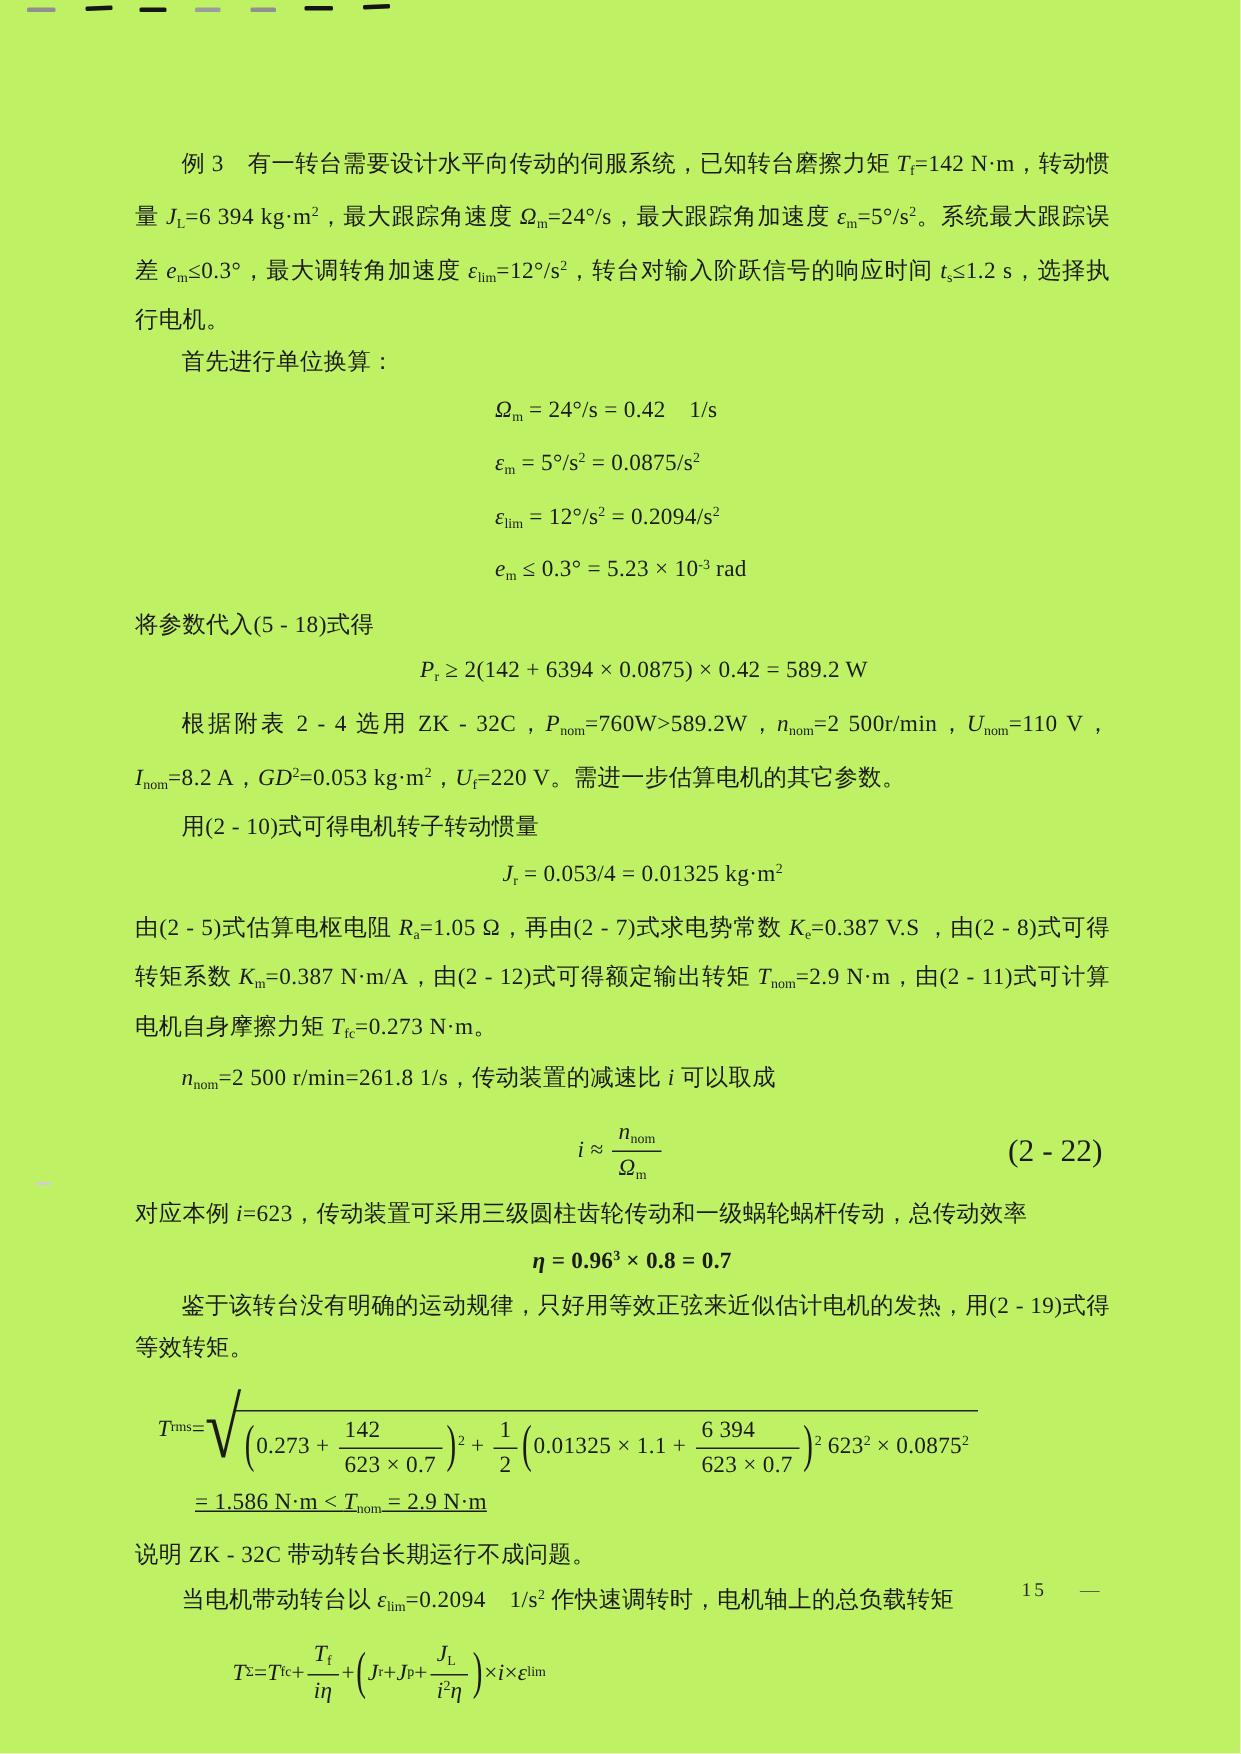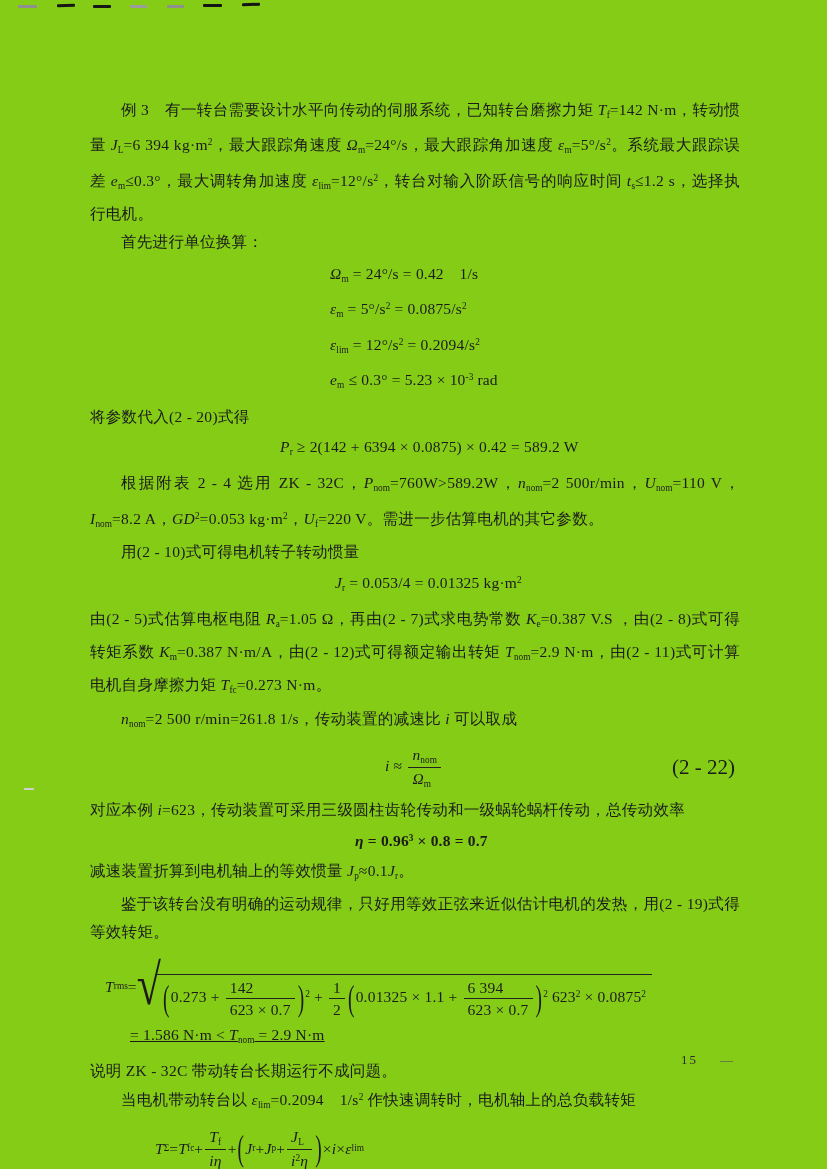--- a/index.html
+++ b/index.html
@@ -1,19 +1,19 @@
 <!DOCTYPE html>
 <html><head>
 <meta charset="utf-8">
 <style>
   html,body{margin:0;padding:0;background:#ffffff;}
   .page{
     position:relative;
     width:827px;height:1169px;
-    background:#84cc16;
+    background:#bef264;
     font-family:"Liberation Serif","DejaVu Serif",serif;
     color:#1b1b1b;
     overflow:hidden;
   }
   
   .mark{position:absolute;height:3px;border-radius:1px;}
   .m1{left:18px;top:5px;width:19px;background:#8f8f8f;}
   .m2{left:57px;top:4px;width:18px;background:#161616;transform:rotate(-2deg);}
   .m3{left:93px;top:5px;width:18px;background:#161616;}
   .m4{left:130px;top:5px;width:17px;background:#9c9c9c;}
@@ -79,21 +79,21 @@
 
     <p class="para indent">首先进行单位换算：</p>
 
     <div class="eqblock">
       <div class="eq"><i>Ω</i><sub>m</sub> = 24°/s = 0.42　1/s</div>
       <div class="eq"><i>ε</i><sub>m</sub> = 5°/s<sup>2</sup> = 0.0875/s<sup>2</sup></div>
       <div class="eq"><i>ε</i><sub>lim</sub> = 12°/s<sup>2</sup> = 0.2094/s<sup>2</sup></div>
       <div class="eq"><i>e</i><sub>m</sub> ≤ 0.3° = 5.23 × 10<sup>-3</sup> rad</div>
     </div>
 
-    <p class="para">将参数代入(2 - 20)式得</p>
+    <p class="para">将参数代入(5 - 18)式得</p>
 
     <div class="eq eq-center-power"><i>P</i><sub>r</sub> ≥ 2(142 + 6394 × 0.0875) × 0.42 = 589.2 W</div>
 
     <p class="para indent">根据附表 2 - 4 选用 ZK - 32C，<i>P</i><sub>nom</sub>=760W&gt;589.2W，<i>n</i><sub>nom</sub>=2 500r/min，<i>U</i><sub>nom</sub>=110 V，<i>I</i><sub>nom</sub>=8.2 A，<i>GD</i><sup>2</sup>=0.053 kg·m<sup>2</sup>，<i>U</i><sub>f</sub>=220 V。需进一步估算电机的其它参数。</p>
 
     <p class="para indent">用(2 - 10)式可得电机转子转动惯量</p>
 
     <div class="eq eq-center-j"><i>J</i><sub>r</sub> = 0.053/4 = 0.01325 kg·m<sup>2</sup></div>
 
     <p class="para">由(2 - 5)式估算电枢电阻 <i>R</i><sub>a</sub>=1.05 Ω，再由(2 - 7)式求电势常数 <i>K</i><sub>e</sub>=0.387 V.S ，由(2 - 8)式可得转矩系数 <i>K</i><sub>m</sub>=0.387 N·m/A，由(2 - 12)式可得额定输出转矩 <i>T</i><sub>nom</sub>=2.9 N·m，由(2 - 11)式可计算电机自身摩擦力矩 <i>T</i><sub>fc</sub>=0.273 N·m。</p>
@@ -102,21 +102,20 @@
 
     <div class="eqrow">
       <div class="eq"><i>i</i> ≈ <span class="frac"><span class="num"><i>n</i><sub>nom</sub></span><span class="den"><i>Ω</i><sub>m</sub></span></span></div>
       <div class="eqnum">(2 - 22)</div>
     </div>
 
     <p class="para">对应本例 <i>i</i>=623，传动装置可采用三级圆柱齿轮传动和一级蜗轮蜗杆传动，总传动效率</p>
 
     <div class="eq eq-center-eta"><i>η</i> = 0.96<sup>3</sup> × 0.8 = 0.7</div>
 
-    <p class="para">减速装置折算到电机轴上的等效惯量 <i>J</i><sub>p</sub>≈0.1<i>J</i><sub>r</sub>。</p>
 
     <p class="para indent">鉴于该转台没有明确的运动规律，只好用等效正弦来近似估计电机的发热，用(2 - 19)式得等效转矩。</p>
 
     <div class="eq eq-trms1"><i>T</i><sub>rms</sub> = <span class="sqrt"><span class="rad">√</span><span class="sqbody"><span class="bigp">(</span>0.273 + <span class="frac"><span class="num">142</span><span class="den">623 × 0.7</span></span><span class="bigp">)</span><sup>2</sup> + <span class="frac"><span class="num">1</span><span class="den">2</span></span><span class="bigp">(</span>0.01325 × 1.1 + <span class="frac"><span class="num">6 394</span><span class="den">623 × 0.7</span></span><span class="bigp">)</span><sup>2</sup> 623<sup>2</sup> × 0.0875<sup>2</sup></span></span></div>
     <div class="eq eq-trms2">= 1.586 N·m &lt; <i>T</i><sub>nom</sub> = 2.9 N·m</div>
 
     <p class="para">说明 ZK - 32C 带动转台长期运行不成问题。</p>
 
     <p class="para indent">当电机带动转台以 <i>ε</i><sub>lim</sub>=0.2094　1/s<sup>2</sup> 作快速调转时，电机轴上的总负载转矩</p>
 

